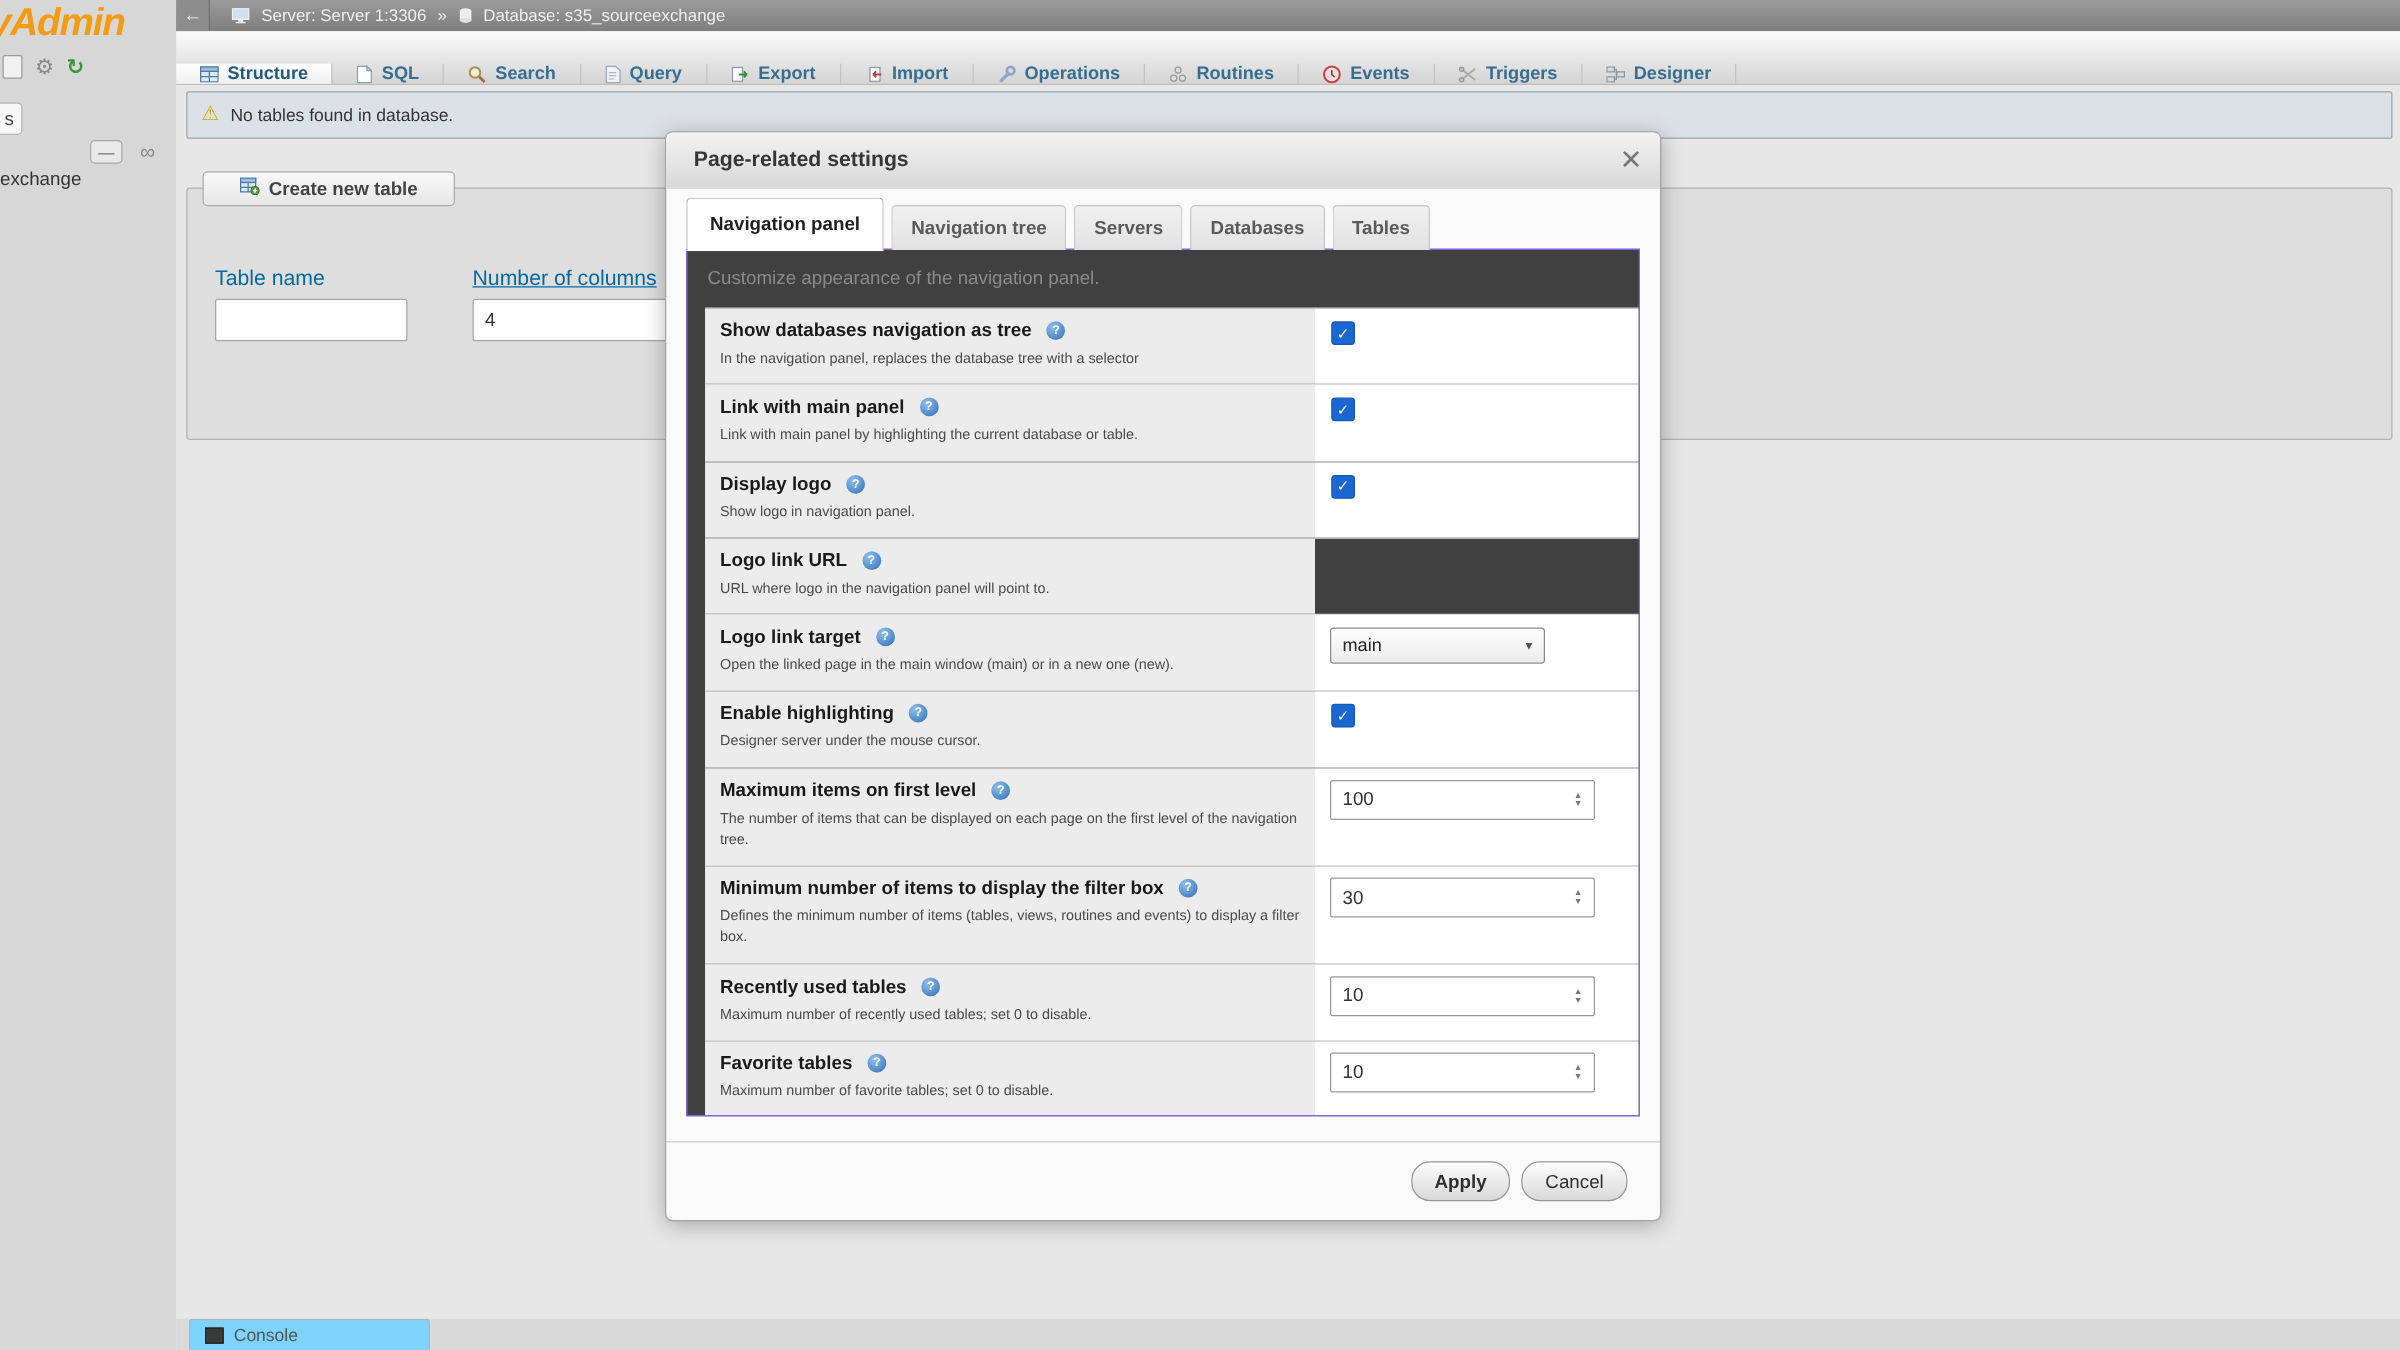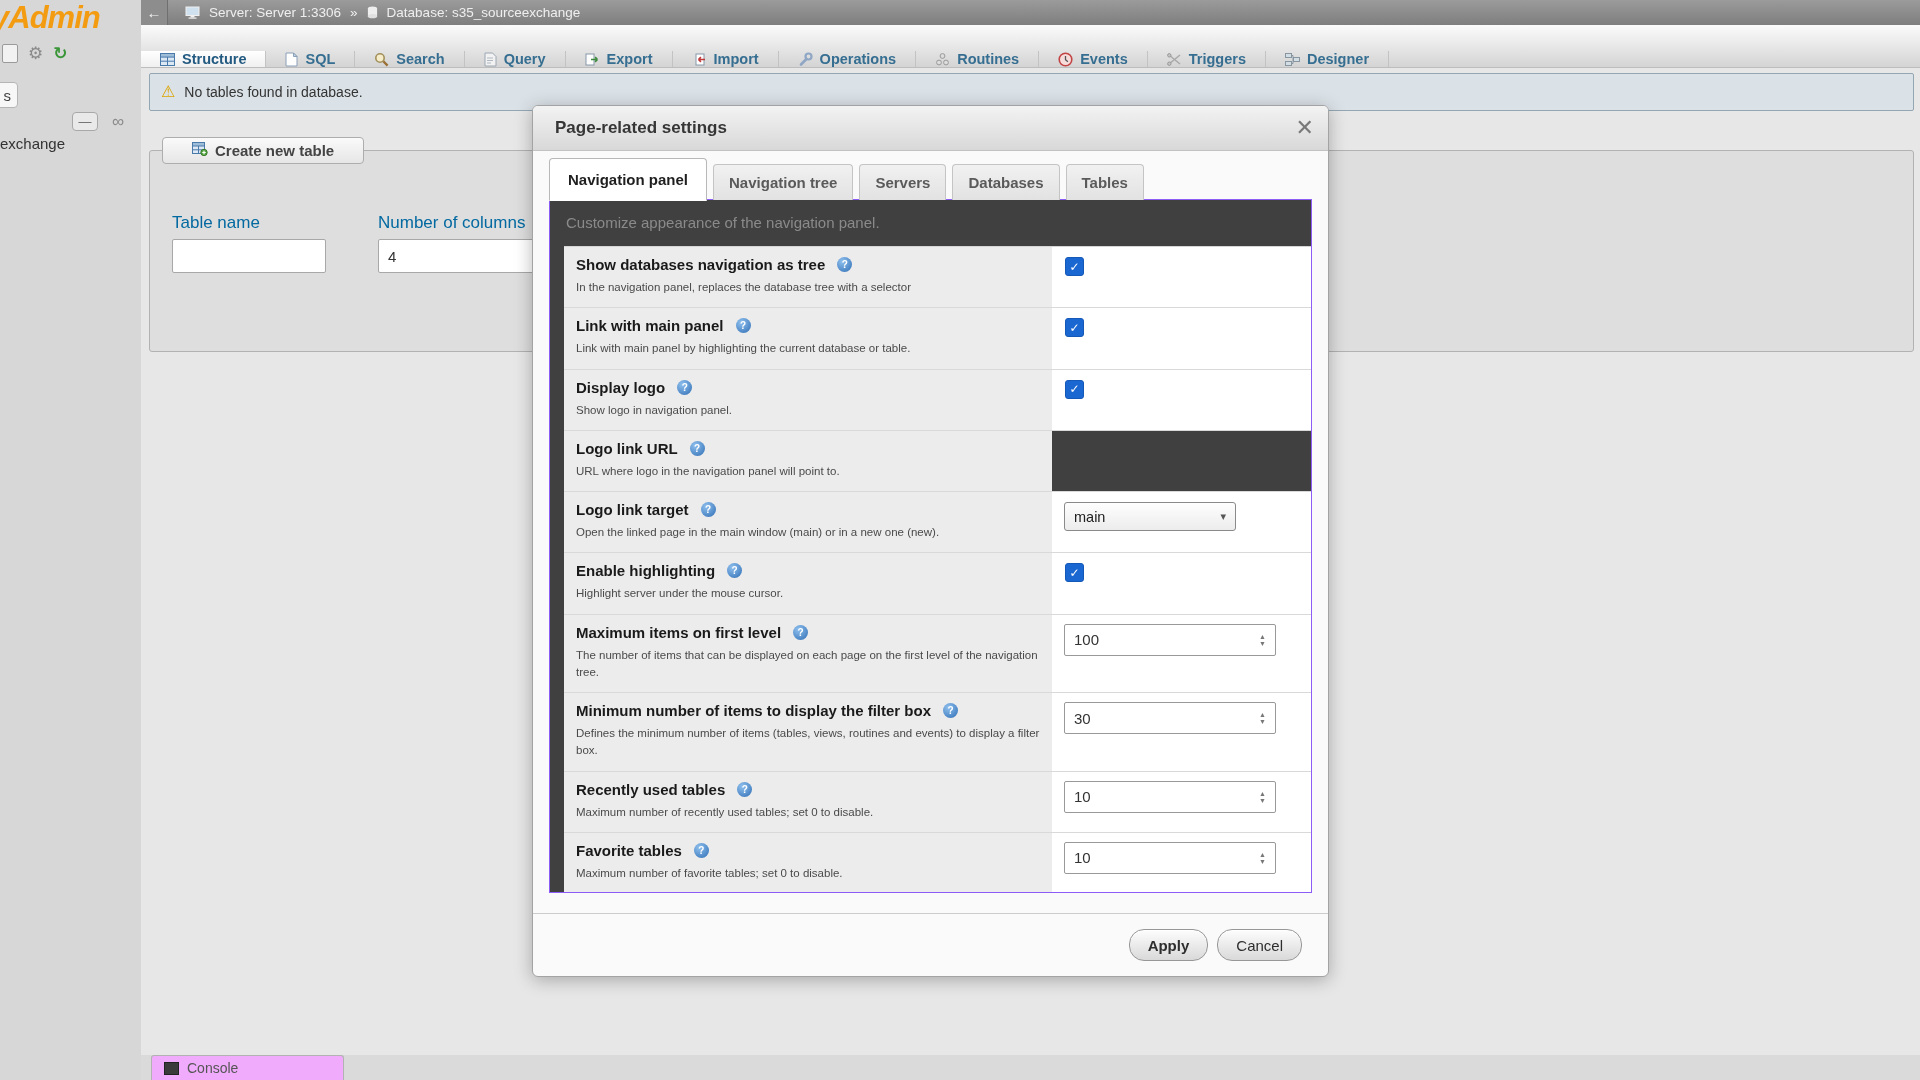--- a/index.html
+++ b/index.html
@@ -39,21 +39,21 @@
   .fieldset{position:absolute;left:8px;top:82px;right:6px;height:200px;background:#dedede;border:1px solid #b2b2b2;border-radius:3px;}
   .legend{position:absolute;left:12px;top:-14px;background:linear-gradient(#fafafa,#e6e6e6);border:1px solid #adadad;border-radius:4px;
     padding:4px 29px;display:flex;align-items:center;gap:7px;font-size:15px;font-weight:bold;color:#444;}
   .ct-field{position:absolute;top:62px;font-size:17px;color:#0369a1;}
   .ct-input{position:absolute;top:88px;height:34px;background:#fff;border:1px solid #a8a8a8;border-radius:2px;box-sizing:border-box;
     font-size:15px;color:#333;display:flex;align-items:center;padding:0 9px;}
   .spin{margin-left:auto;display:flex;flex-direction:column;align-items:center;line-height:1;color:#777;}
   .spin span{font-size:7px;}
   
   .consolebar{position:absolute;left:141px;bottom:0;right:0;height:25px;background:#dadada;}
-  .console-tab{position:absolute;left:10px;top:0;width:193px;height:25px;background:#f0abfc;border:1px solid #b2b2b2;border-bottom:none;
+  .console-tab{position:absolute;left:10px;top:0;width:193px;height:25px;background:#7dd3fc;border:1px solid #b2b2b2;border-bottom:none;
     border-radius:3px 3px 0 0;display:flex;align-items:center;gap:8px;padding-left:12px;box-sizing:border-box;
     font-size:14px;color:#555;cursor:pointer;}
   .console-ic{width:13px;height:11px;background:#3a3a3a;border:1px solid #222;}
   
   .dialog{position:absolute;left:532px;top:105px;width:795px;height:870px;background:#fafafa;border:1px solid #a3a3a3;
     border-radius:6px;box-shadow:0 3px 18px rgba(0,0,0,0.28);}
   .dlg-header{height:44px;background:linear-gradient(#f3f3f3,#d8d8d8);border-bottom:1px solid #c2c2c2;border-radius:5px 5px 0 0;
     display:flex;align-items:center;padding:0 14px 0 22px;}
   .dlg-title{font-size:17px;font-weight:bold;color:#363636;}
   .dlg-close{margin-left:auto;color:#787878;font-size:22px;line-height:1;cursor:pointer;}
@@ -252,21 +252,21 @@
             <circle cx="12" cy="10.5" r="3.2" fill="#57a843" stroke="#3b7a2c"></circle>
             <path d="M12 8.8 v3.4 M10.3 10.5 h3.4" stroke="#fff" stroke-width="1.1"></path>
           </svg>
       </span>
       <span>Create new table</span>
     </div>
     <div class="ct-field" style="left:22px;">Table name</div>
     <div class="ct-input" style="left:22px;width:154px;">
         <span></span>
       </div>
-    <div class="ct-field" style="left:228px;">Number of columns</div>
+    <div class="ct-field" style="left:228px;text-decoration:underline;">Number of columns</div>
     <div class="ct-input" style="left:228px;width:190px;">
       <span>4</span>
       <span class="spin">
           <span>▲</span>
           <span>▼</span>
         </span>
     </div>
   </div>
 </div>
 
@@ -351,21 +351,21 @@
               <span class="arrow">▾</span>
             </div>
           </div>
   </div>
         <div class="srow">
     <div class="cell-label">
       <div class="lbl-line">
         <span class="lbl">Enable highlighting</span>
         <span class="help">?</span>
       </div>
-      <div class="desc">Highlight server under the mouse cursor.</div>
+      <div class="desc">Designer server under the mouse cursor.</div>
     </div>
     <div class="cell-control">
             <div class="chk">✓</div>
           </div>
   </div>
         <div class="srow">
     <div class="cell-label">
       <div class="lbl-line">
         <span class="lbl">Maximum items on first level</span>
         <span class="help">?</span>

